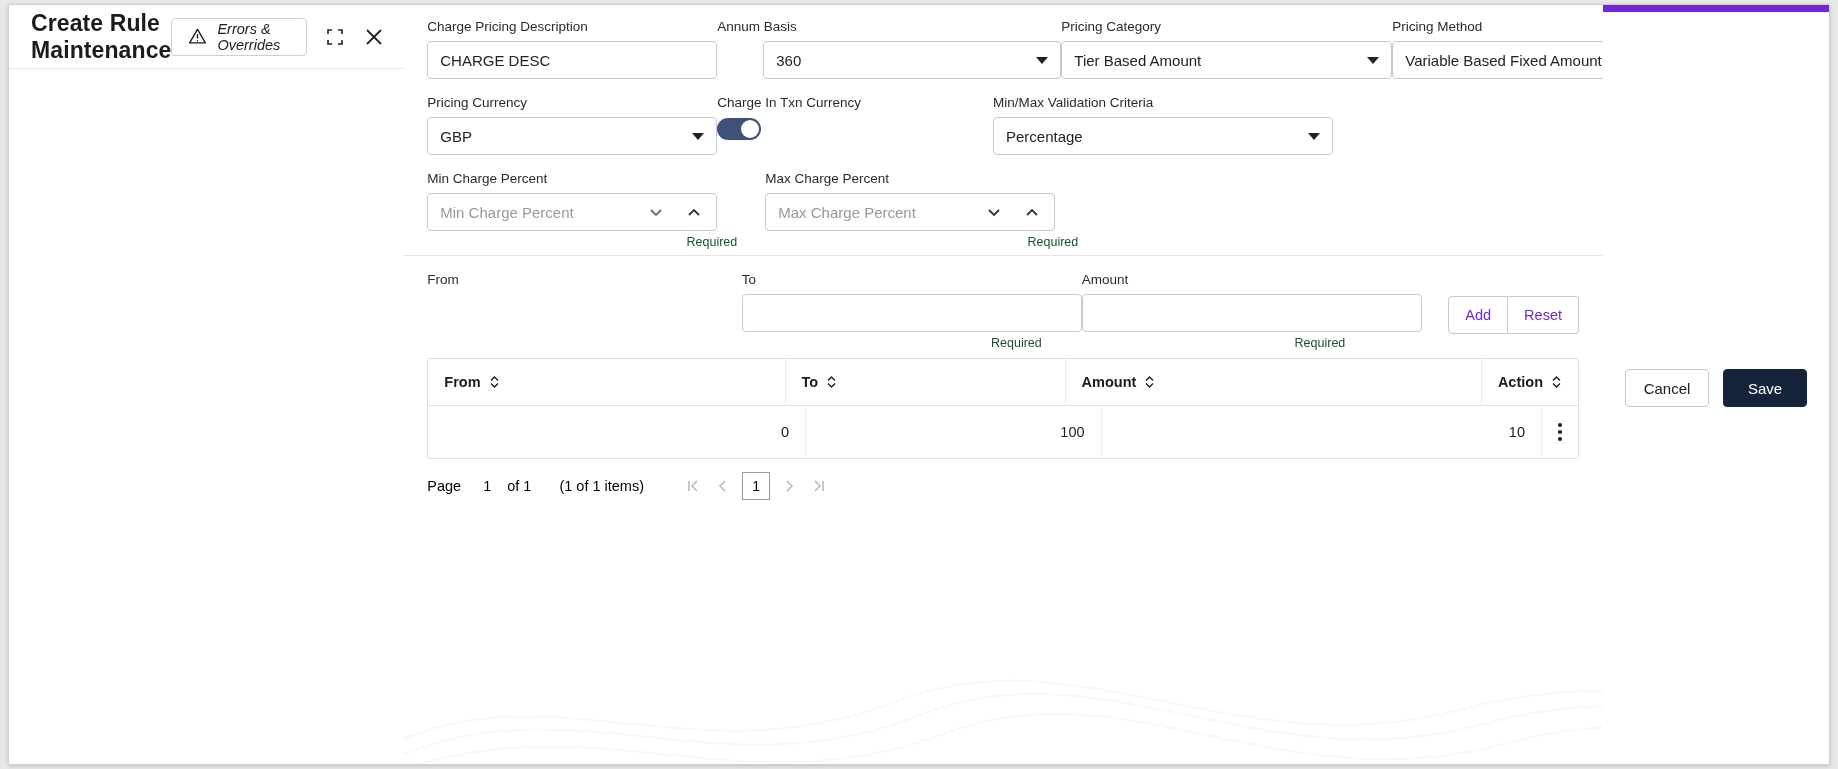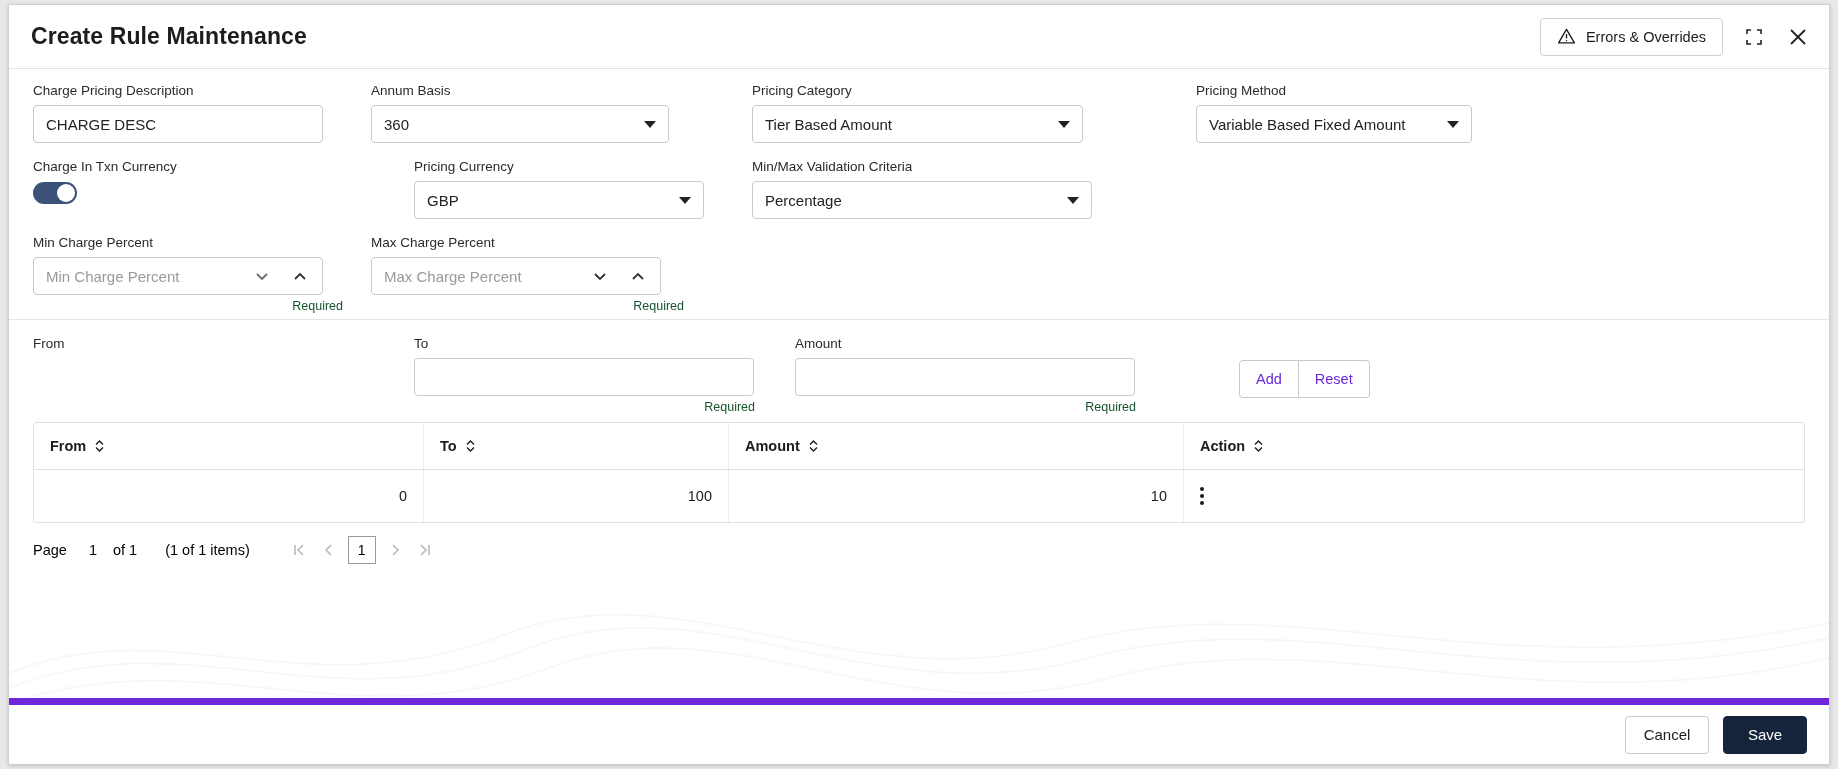--- a/index.html
+++ b/index.html
@@ -10,21 +10,21 @@
     font-family: "Liberation Sans", sans-serif;
   }
   .window {
     position: absolute;
     left: 8px; top: 4px;
     width: 1822px; height: 761px;
     background: #ffffff;
     border: 1px solid #d0d0d0;
     box-shadow: 0 1px 4px rgba(0,0,0,0.18);
     display: flex;
-    flex-direction: column;
+    flex-direction: row;
     overflow: hidden;
   }
 
   
   .titlebar {
     height: 64px;
     flex: 0 0 64px;
     display: flex;
     align-items: center;
     padding: 0 18px 0 22px;
@@ -35,20 +35,21 @@
     font-size: 23px;
     font-weight: bold;
     color: #1c1c1c;
     letter-spacing: 0.1px;
   }
   .titlebar-right {
     margin-left: auto;
     display: flex;
     align-items: center;
     gap: 18px;
+    font-style: italic;
   }
   .errors-btn {
     height: 38px;
     display: flex;
     align-items: center;
     gap: 10px;
     padding: 0 16px;
     border: 1px solid #cfcfcf;
     border-radius: 4px;
     background: #fff;
@@ -288,21 +289,21 @@
       <div class="row">
         <div class="field" style="width:338px;">
           <span class="label">Charge Pricing Description</span>
           <div class="control" style="width:290px;">
             <span class="val">CHARGE DESC</span>
           </div>
         </div>
 
         <div class="field" style="width:381px;">
           <span class="label">Annum Basis</span>
-          <div class="control" style="width:298px;">
+          <div class="control" style="width:298px;margin-left:46px;">
             <span class="val">360</span>
             <span class="caret"></span>
           </div>
         </div>
 
         <div class="field" style="width:444px;">
           <span class="label">Pricing Category</span>
           <div class="control" style="width:331px;">
             <span class="val">Tier Based Amount</span>
             <span class="caret"></span>
@@ -312,32 +313,32 @@
         <div class="field" style="width:340px;">
           <span class="label">Pricing Method</span>
           <div class="control" style="width:276px;justify-content:center;">
             <span class="val">Variable Based Fixed Amount</span>
             <span class="caret"></span>
           </div>
         </div>
       </div>
 
       <div class="row" style="margin-top:6px;">
-        <div class="field" style="width:381px;">
-          <span class="label">Charge In Txn Currency</span>
-          <div class="toggle">
-            <span class="knob"></span>
-          </div>
-        </div>
-
         <div class="field" style="width:338px;">
           <span class="label">Pricing Currency</span>
           <div class="control" style="width:290px;">
             <span class="val">GBP</span>
             <span class="caret"></span>
+          </div>
+        </div>
+
+        <div class="field" style="width:381px;">
+          <span class="label">Charge In Txn Currency</span>
+          <div class="toggle">
+            <span class="knob"></span>
           </div>
         </div>
 
         <div class="field" style="width:444px;">
           <span class="label">Min/Max Validation Criteria</span>
           <div class="control" style="width:340px;">
             <span class="val">Percentage</span>
             <span class="caret"></span>
           </div>
         </div>

